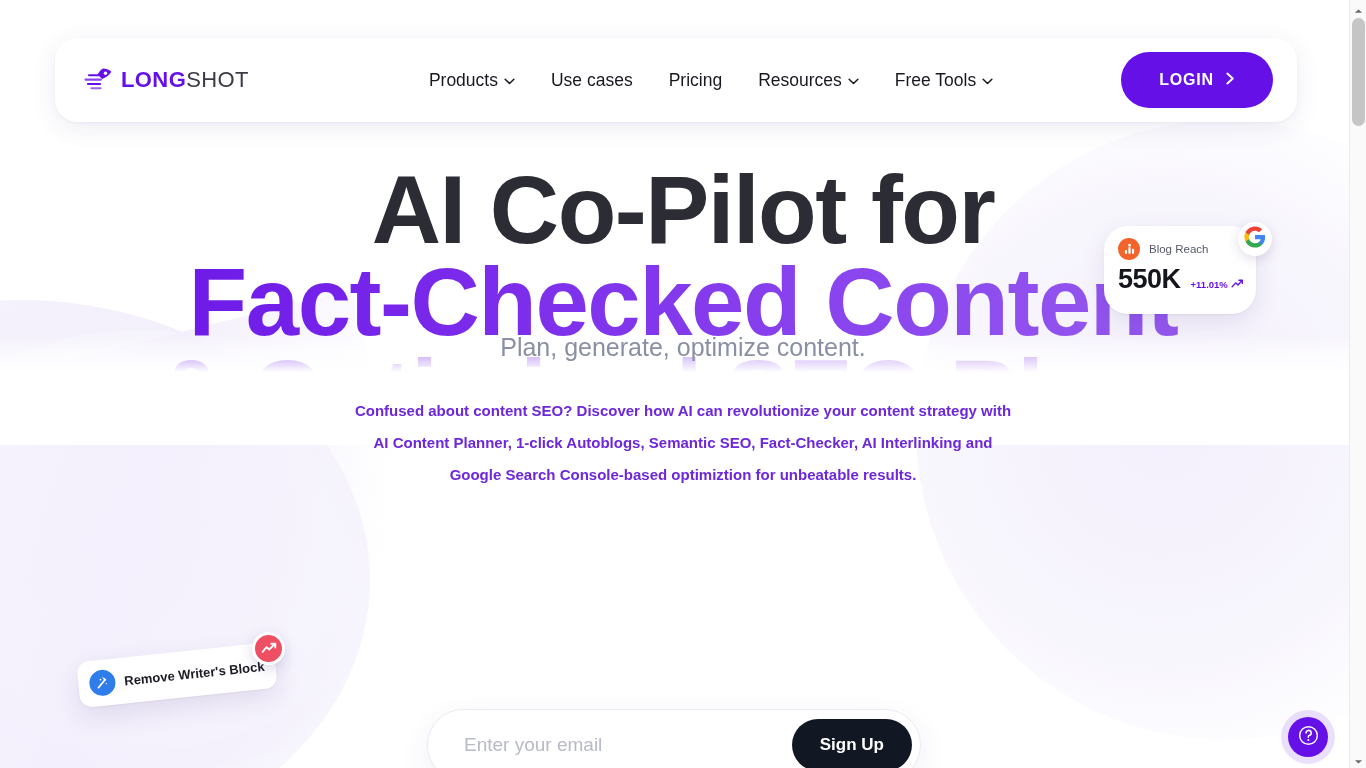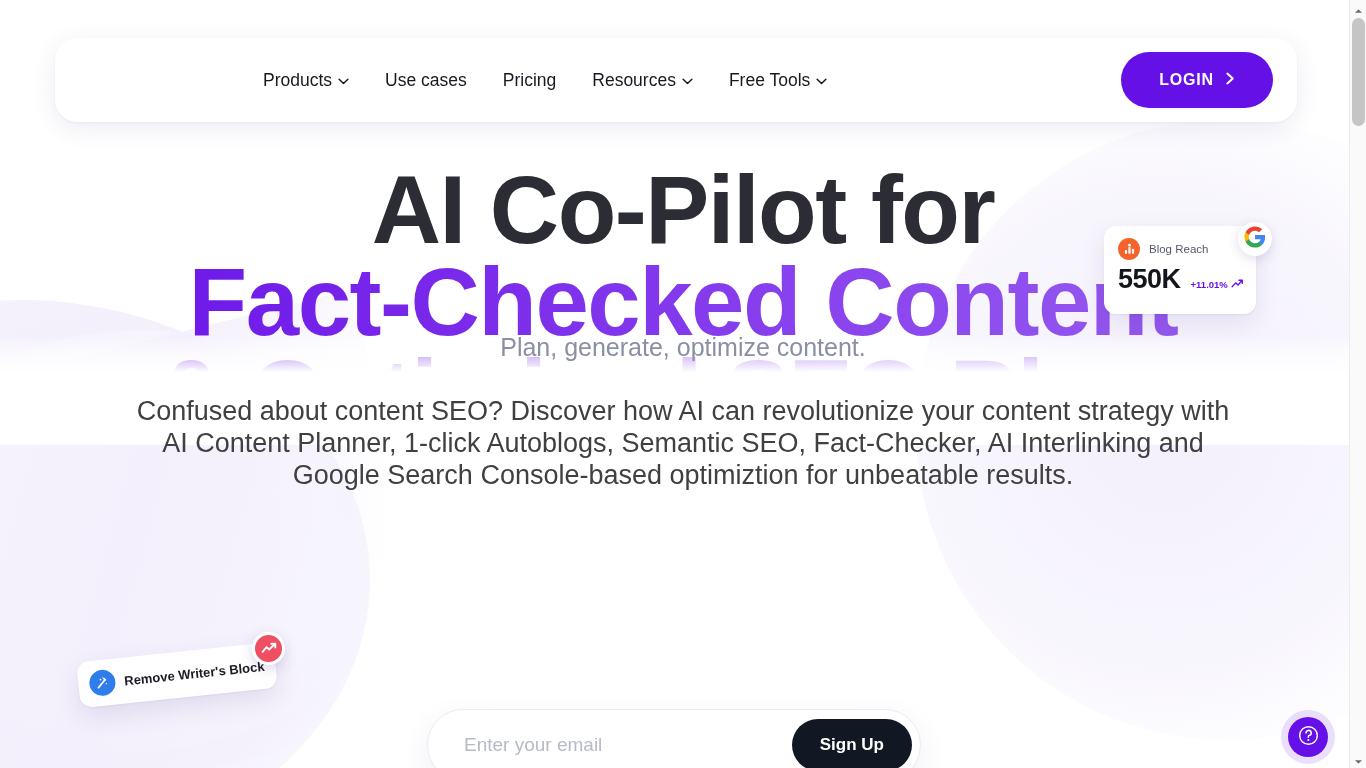--- a/index.html
+++ b/index.html
@@ -202,24 +202,25 @@
     color: #8b8fa3;
     z-index: 14;
   }
 
   .subhead {
     position: absolute;
     left: 0;
     top: 395px;
     width: 1366px;
     text-align: center;
-    font-size: 27px;
+    font-size: 15px;
     line-height: 32px;
-    color: #404040;
+    color: #6d28d9;
     z-index: 14;
+    font-weight: bold;
   }
   .subhead span { display: block; }
 
   
   .signup {
     position: absolute;
     left: 427px;
     top: 709px;
     width: 494px;
     height: 72px;
@@ -257,21 +258,21 @@
   }
 
   
   .card-reach {
     position: absolute;
     left: 1104px;
     top: 226px;
     width: 152px;
     height: 88px;
     background: #ffffff;
-    border-radius: 12px;
+    border-radius: 24px;
     box-shadow: 0 8px 24px rgba(60,40,120,.10), 0 1px 2px rgba(60,40,120,.06);
     padding: 12px 12px 10px 14px;
     z-index: 20;
   }
   .reach-top { display: flex; align-items: center; gap: 9px; }
   .reach-icon {
     width: 22px; height: 22px; border-radius: 50%;
     background: #f4632a;
     display: flex; align-items: center; justify-content: center;
     flex: 0 0 auto;
@@ -378,20 +379,33 @@
 
 <div id="page">
 
   <div class="bg-blob-right"></div>
   <div class="bg-blob-left"></div>
   <div class="bg-blob-left2"></div>
   <div class="bg-stripe"></div>
 
   <div class="header">
 
+    <div class="logo">
+      <span class="logo-mark">
+        <svg viewBox="0 0 30 26" width="30" height="26" aria-hidden="true">
+          <path d="M20 1.5c3.5 0 6.5 1.5 8.4 3.2-2.2 3.4-5.6 5.9-9.3 7.2l-4.4-4.4C16.2 4.4 17.9 2.6 20 1.5z" fill="#6610e8"></path>
+          <circle cx="22.5" cy="6.2" r="1.7" fill="#ffffff"></circle>
+          <path d="M6 8.2h12.5" stroke="#6610e8" stroke-width="2.1" stroke-linecap="round"></path>
+          <path d="M2.5 12.6h15.5" stroke="#8a45ee" stroke-width="2.1" stroke-linecap="round"></path>
+          <path d="M5 17h12" stroke="#6610e8" stroke-width="2.1" stroke-linecap="round"></path>
+          <path d="M8.5 21.2h9" stroke="#9a63ee" stroke-width="2.1" stroke-linecap="round"></path>
+        </svg>
+      </span>
+      <span class="logo-text"><span class="lg-strong">LONG</span><span>SHOT</span></span>
+    </div>
 
     <nav class="nav">
       <div class="nav-item">
         <span>Products</span>
         <span class="chev">
           <svg viewBox="0 0 12 8" width="11" height="7">
               <path d="M1 1.5 6 6.2 11 1.5" stroke="#181820" stroke-width="1.7" fill="none" stroke-linecap="round" stroke-linejoin="round"></path>
             </svg>
         </span>
       </div>

